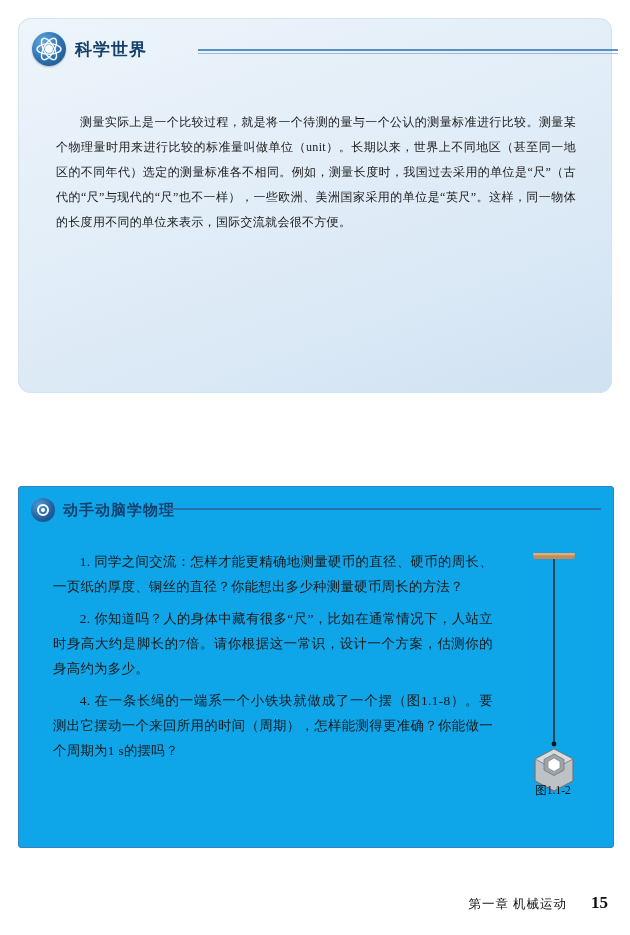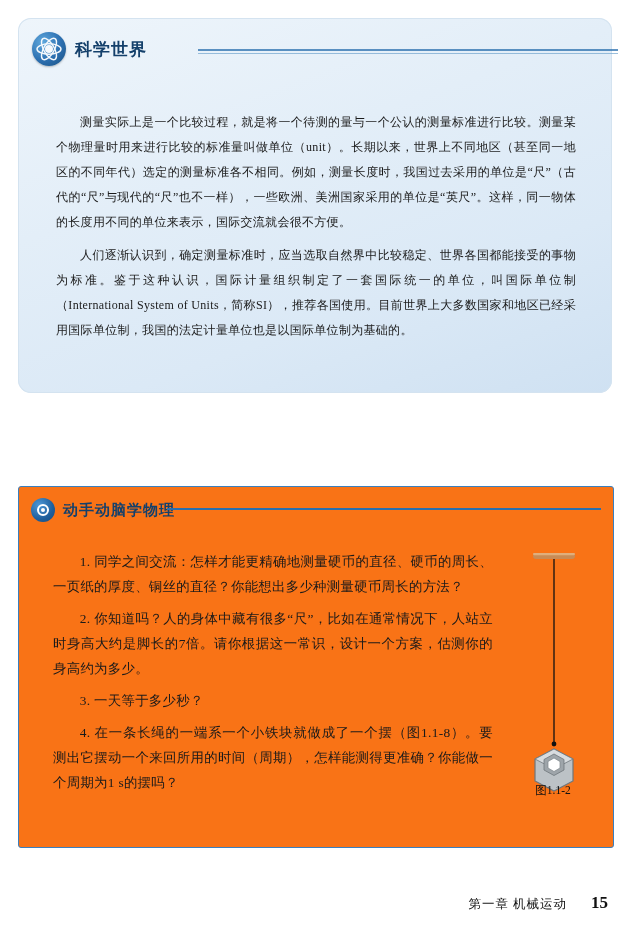--- a/index.html
+++ b/index.html
@@ -100,21 +100,21 @@
     letter-spacing: 0.3px;
   }
 
   
   .act-box {
     position: absolute;
     left: 18px;
     top: 486px;
     width: 594px;
     height: 360px;
-    background: #f97316;
+    background: #0ea5e9;
     border: 1px solid #3a7fbe;
     border-radius: 3px;
   }
   .act-header {
     position: absolute;
     left: 12px;
     top: 10px;
     height: 26px;
     display: flex;
     align-items: center;
@@ -225,46 +225,40 @@
       <span class="sw-title">科学世界</span>
     </div>
     <div class="sw-rule"></div>
     <div class="sw-rule thin"></div>
 
 
     <div class="sw-body">
       <p>
         <span>测量实际上是一个比较过程，就是将一个待测的量与一个公认的测量标准进行比较。测量某个物理量时用来进行比较的标准量叫做单位（unit）。长期以来，世界上不同地区（甚至同一地区的不同年代）选定的测量标准各不相同。例如，测量长度时，我国过去采用的单位是“尺”（古代的“尺”与现代的“尺”也不一样），一些欧洲、美洲国家采用的单位是“英尺”。这样，同一物体的长度用不同的单位来表示，国际交流就会很不方便。</span>
       </p>
-      <p>
-        <span>人们逐渐认识到，确定测量标准时，应当选取自然界中比较稳定、世界各国都能接受的事物为标准。鉴于这种认识，国际计量组织制定了一套国际统一的单位，叫国际单位制（International System of Units，简称SI），推荐各国使用。目前世界上大多数国家和地区已经采用国际单位制，我国的法定计量单位也是以国际单位制为基础的。</span>
-      </p>
     </div>
   </section>
 
   <section class="act-box">
 
     <div class="act-header">
       <span class="act-badge">
         <span class="ring"></span>
         <span class="dot"></span>
       </span>
       <span class="act-title">动手动脑学物理</span>
     </div>
     <div class="act-rule"></div>
 
     <div class="act-body">
       <p>
         <span>1. 同学之间交流：怎样才能更精确地测量硬币的直径、硬币的周长、一页纸的厚度、铜丝的直径？你能想出多少种测量硬币周长的方法？</span>
       </p>
       <p>
         <span>2. 你知道吗？人的身体中藏有很多“尺”，比如在通常情况下，人站立时身高大约是脚长的7倍。请你根据这一常识，设计一个方案，估测你的身高约为多少。</span>
-      </p>
-      <p>
-        <span>3. 一天等于多少秒？</span>
       </p>
       <p>
         <span>4. 在一条长绳的一端系一个小铁块就做成了一个摆（图1.1-8）。要测出它摆动一个来回所用的时间（周期），怎样能测得更准确？你能做一个周期为1 s的摆吗？</span>
       </p>
     </div>
 
     <div class="figure">
       <svg width="96" height="260" viewBox="0 0 96 260" aria-hidden="true">
 
         <rect x="28" y="6" width="42" height="6" rx="3" fill="#c98b55"></rect>

